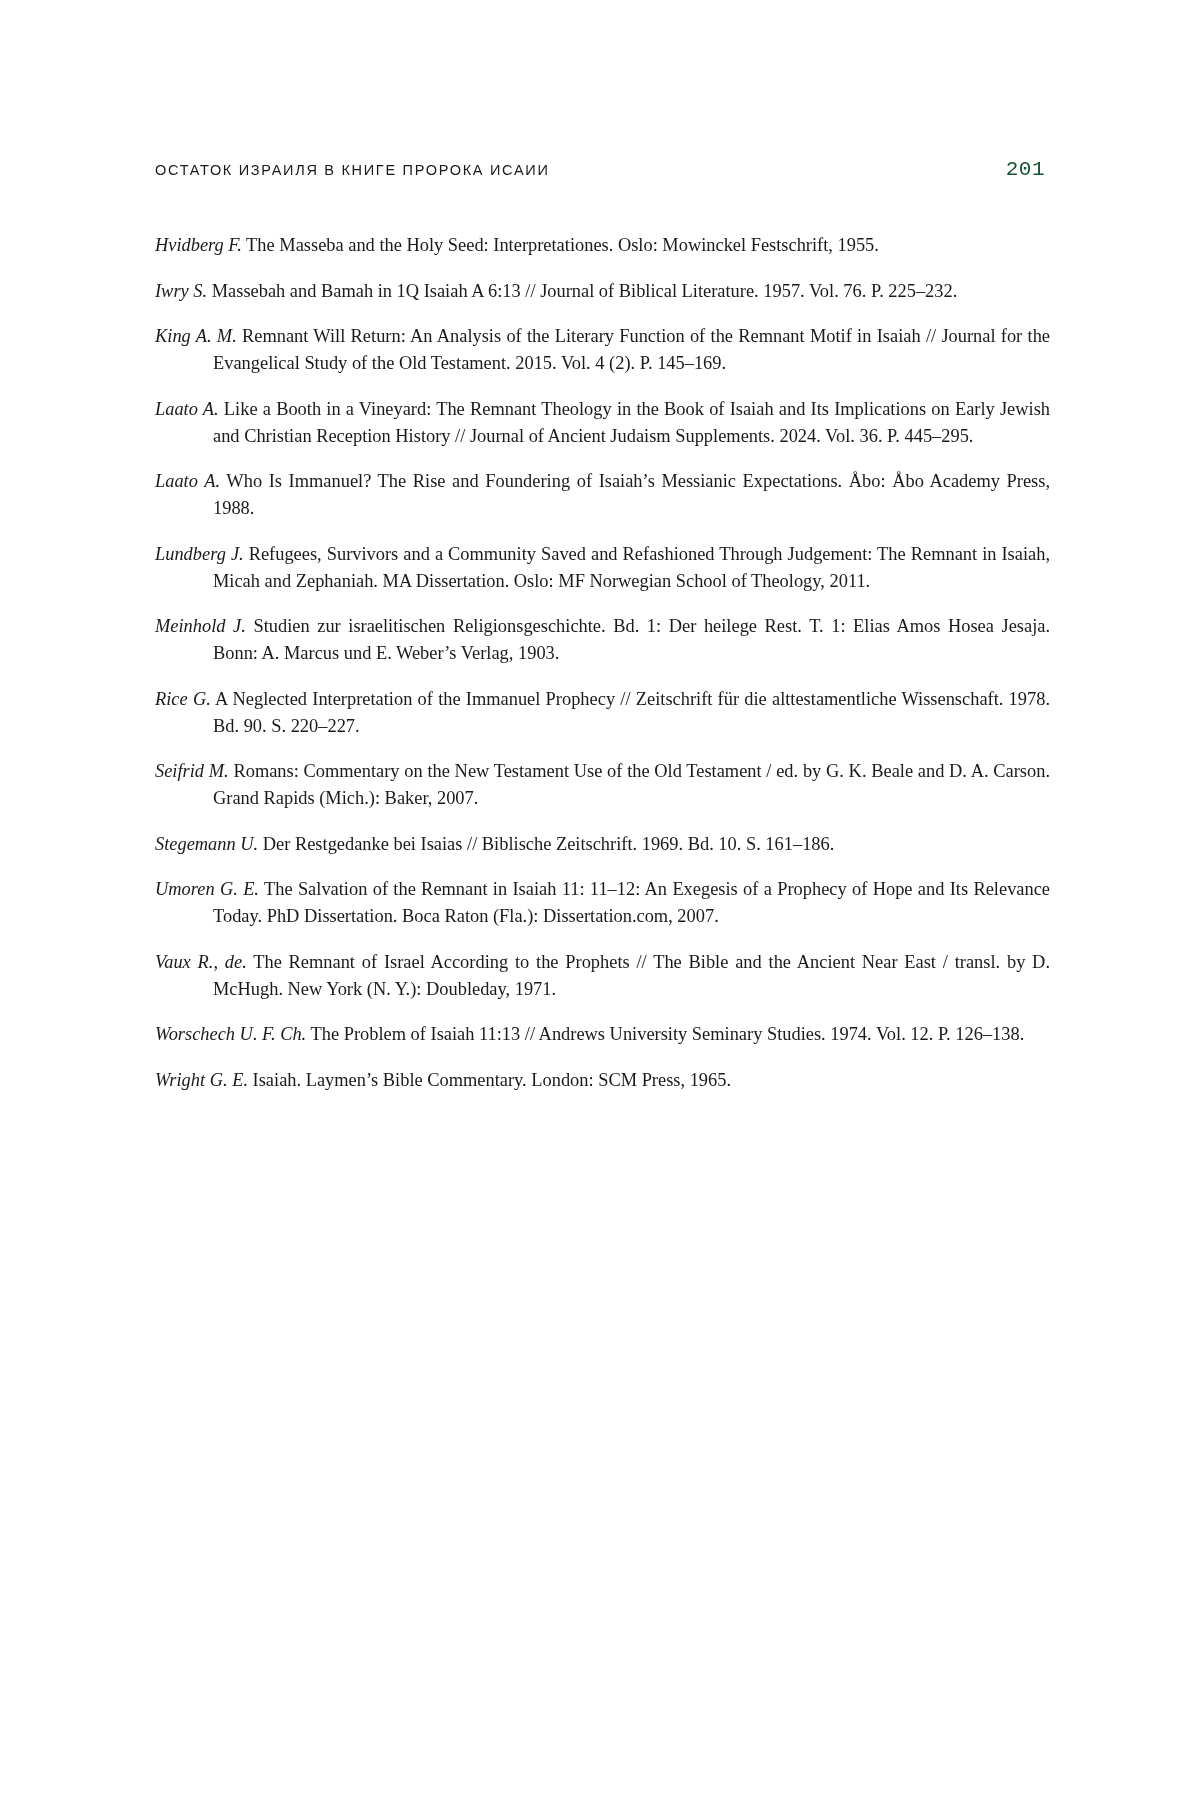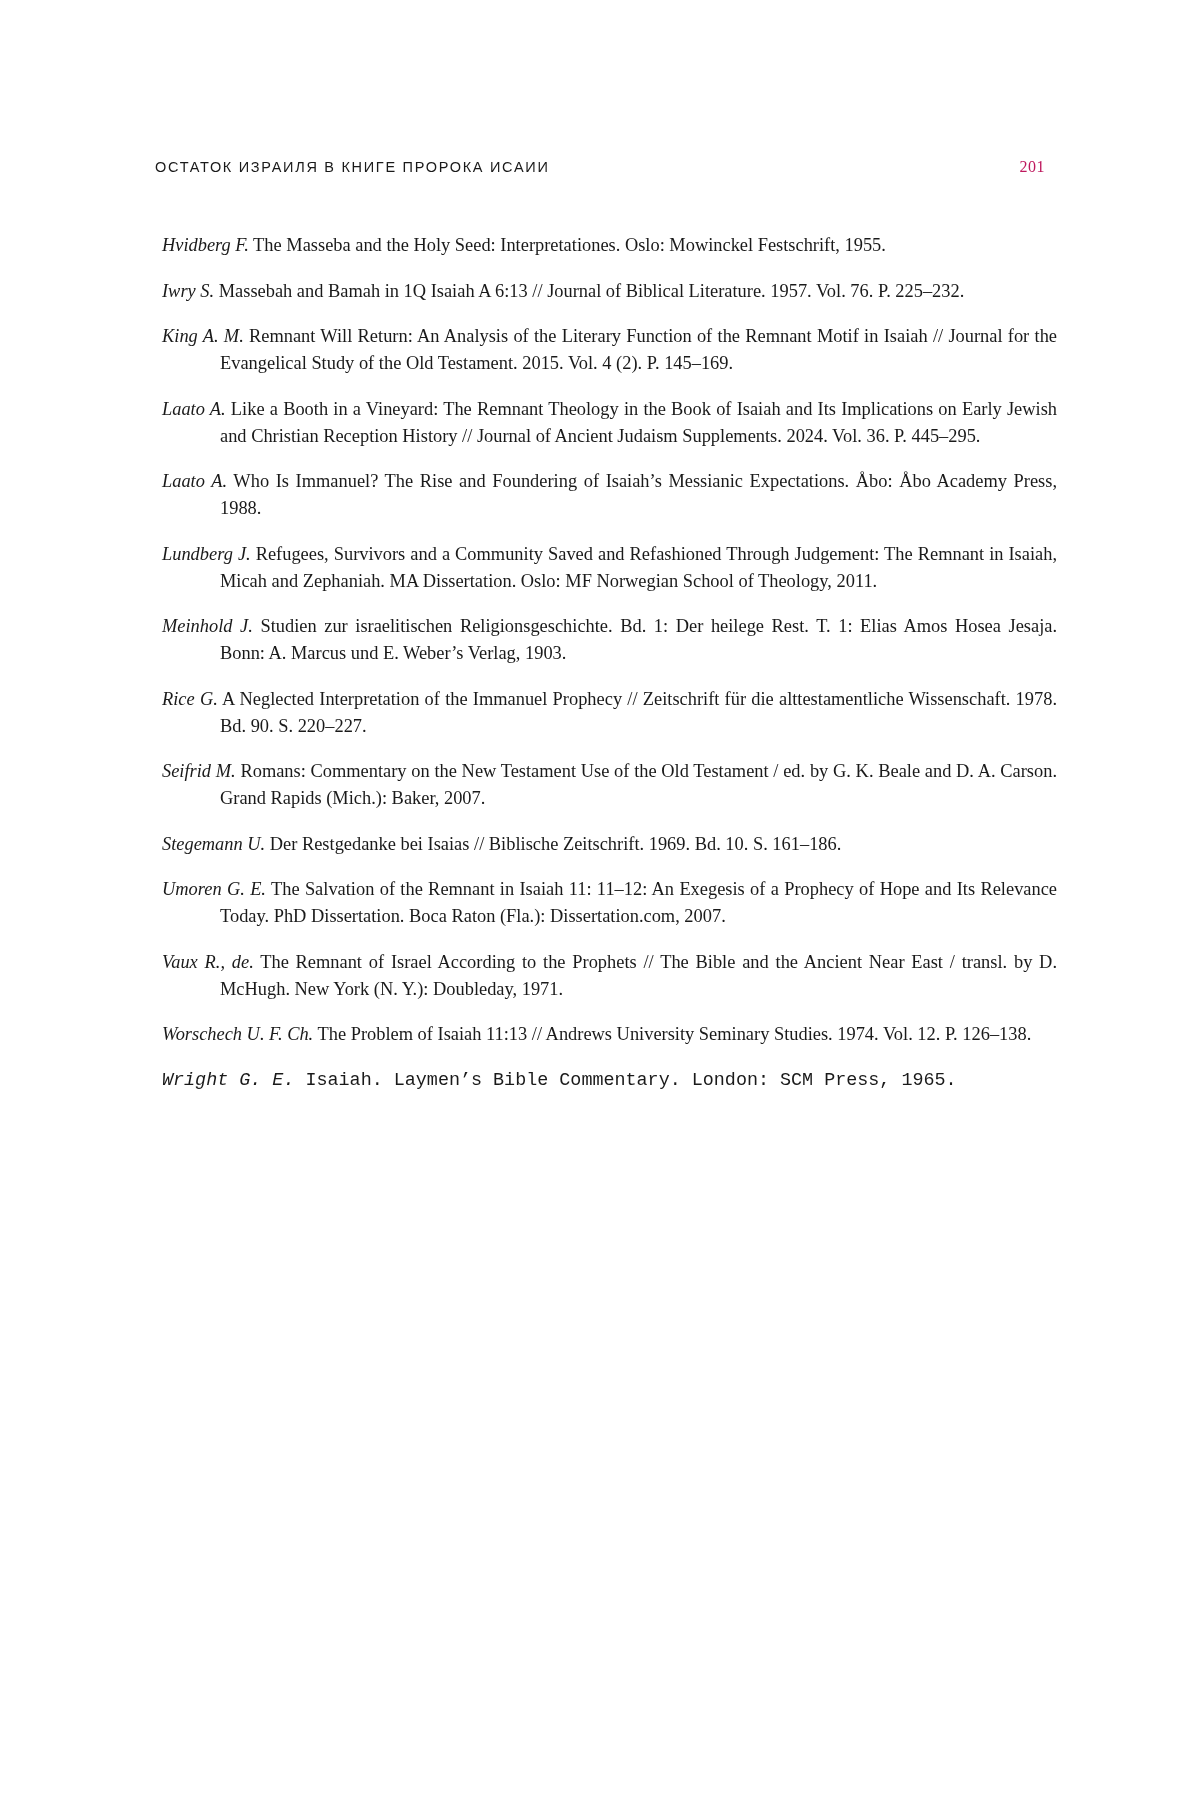--- a/index.html
+++ b/index.html
@@ -33,44 +33,43 @@
     justify-content: space-between;
   }
   .running-head-title {
     font-family: "Liberation Sans", sans-serif;
     font-size: 14.5px;
     letter-spacing: 1.7px;
     color: #1a1a1a;
     white-space: nowrap;
   }
   .running-head-page {
-    font-family: Liberation Serif, serif;
-    font-size: 16px;
-    color: #be185d;
+    font-family: Liberation Mono, monospace;
+    font-size: 21px;
+    color: #14532d;
     letter-spacing: 0.5px;
   }
   .bib-list {
     position: absolute;
     top: 214px;
-    left: 162px;
+    left: 155px;
     width: 895px;
   }
   .bib-entry {
     font-size: 18.4px;
     line-height: 1.47;
     text-align: justify;
     text-justify: inter-word;
     margin-bottom: 8.5px;
     padding-left: 58px;
     text-indent: -58px;
     hyphens: manual;
   }
   .bib-entry:last-child {
     margin-bottom: 8px;
-    font-family: Liberation Mono, monospace;
   }
   .bib-entry .au {
     font-style: italic;
   }
   .heb {
     font-family: "DejaVu Sans", sans-serif;
     font-size: 17px;
     direction: rtl;
     unicode-bidi: isolate;
   }

